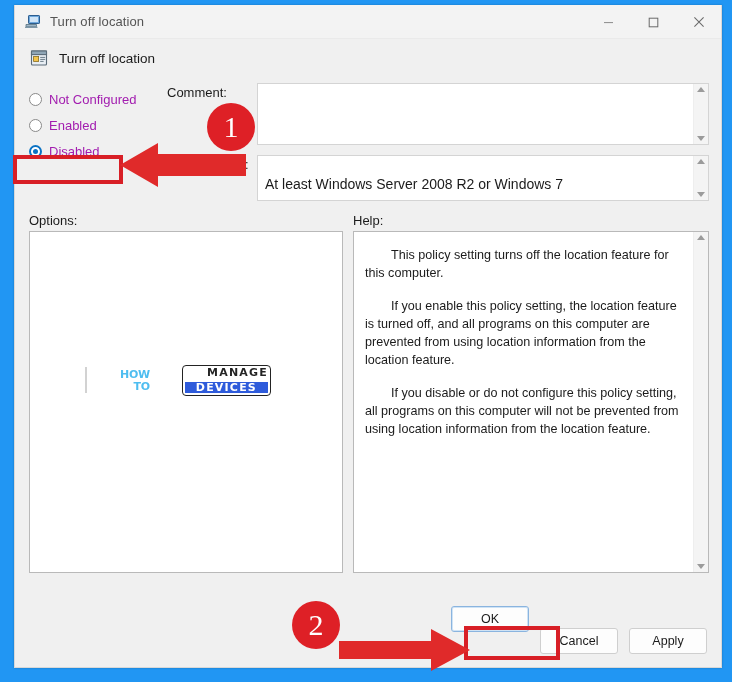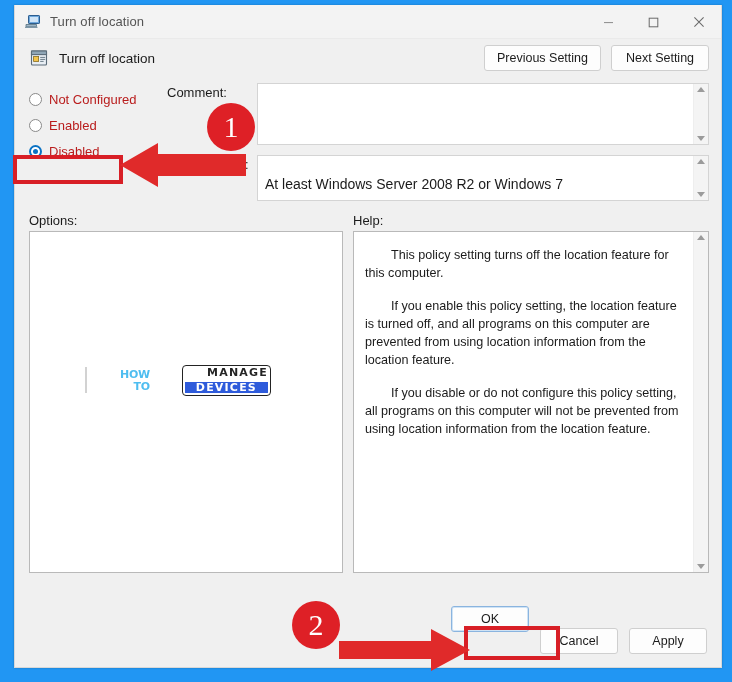--- a/index.html
+++ b/index.html
@@ -89,21 +89,21 @@
   #staterow {
     position: relative;
     display: flex;
     padding: 6px 12px 6px 14px;
     background: #f0f0f0;
   }
   #radios { width: 138px; flex: 0 0 auto; padding-top: 3px; }
   .radio-line {
     display: flex; align-items: center;
     height: 26px;
-    font-size: 13px; color: #b91c1c;
+    font-size: 13px; color: #a21caf;
   }
   .radio-dot {
     width: 13px; height: 13px;
     border: 1.4px solid #8a8a8a;
     border-radius: 50%;
     margin-right: 7px;
     background: #fff;
     flex: 0 0 auto;
     position: relative;
   }
@@ -331,24 +331,20 @@
     <div id="headerrow">
       <span class="pol-icon">
         <svg viewBox="0 0 20 20" width="20" height="20">
           <rect x="2.5" y="3" width="15" height="14" rx="1" fill="#e8eef4" stroke="#5a6b78" stroke-width="1.1"></rect>
           <rect x="2.5" y="3" width="15" height="3.6" fill="#8fa6b6" stroke="#5a6b78" stroke-width="1.1"></rect>
           <rect x="4.6" y="8.4" width="5" height="5" fill="#f3c44b" stroke="#8a6d1e" stroke-width=".8"></rect>
           <path d="M11.2 9.4h5M11.2 11.4h5M11.2 13.4h3.4" stroke="#6b7b88" stroke-width="1"></path>
         </svg>
       </span>
       <span class="pol-name">Turn off location</span>
-      <div class="navbtns">
-        <button class="btn wide">Previous Setting</button>
-        <button class="btn wide">Next Setting</button>
-      </div>
     </div>
 
     <div id="staterow">
 
       <div id="radios">
         <div class="radio-line">
           <span class="radio-dot"></span>
           <span>Not Configured</span>
         </div>
         <div class="radio-line">

